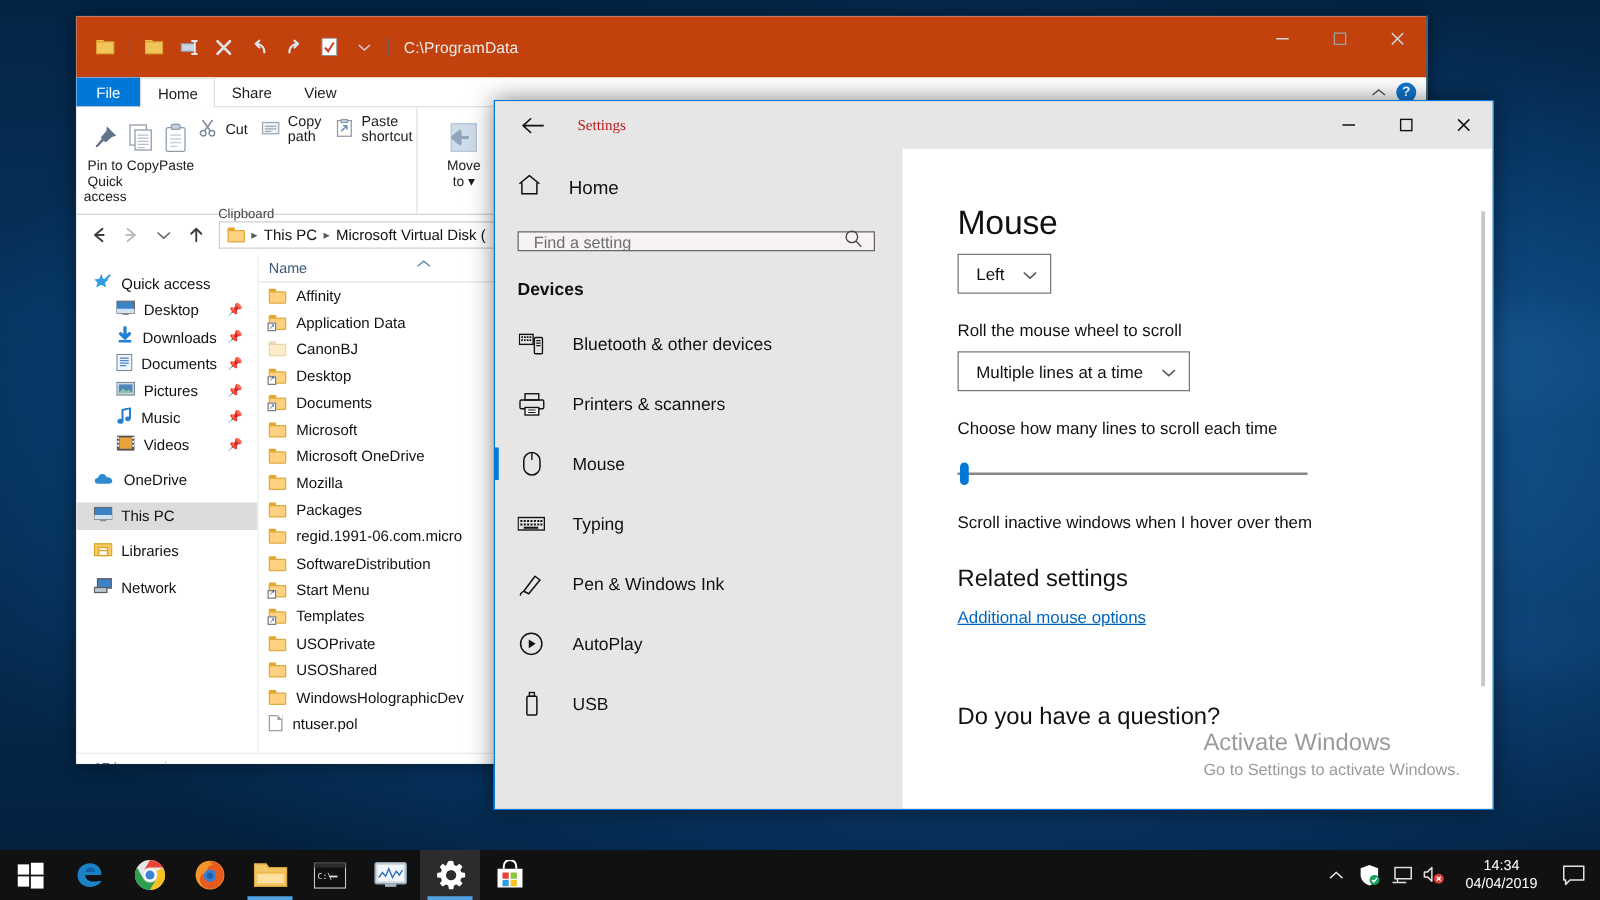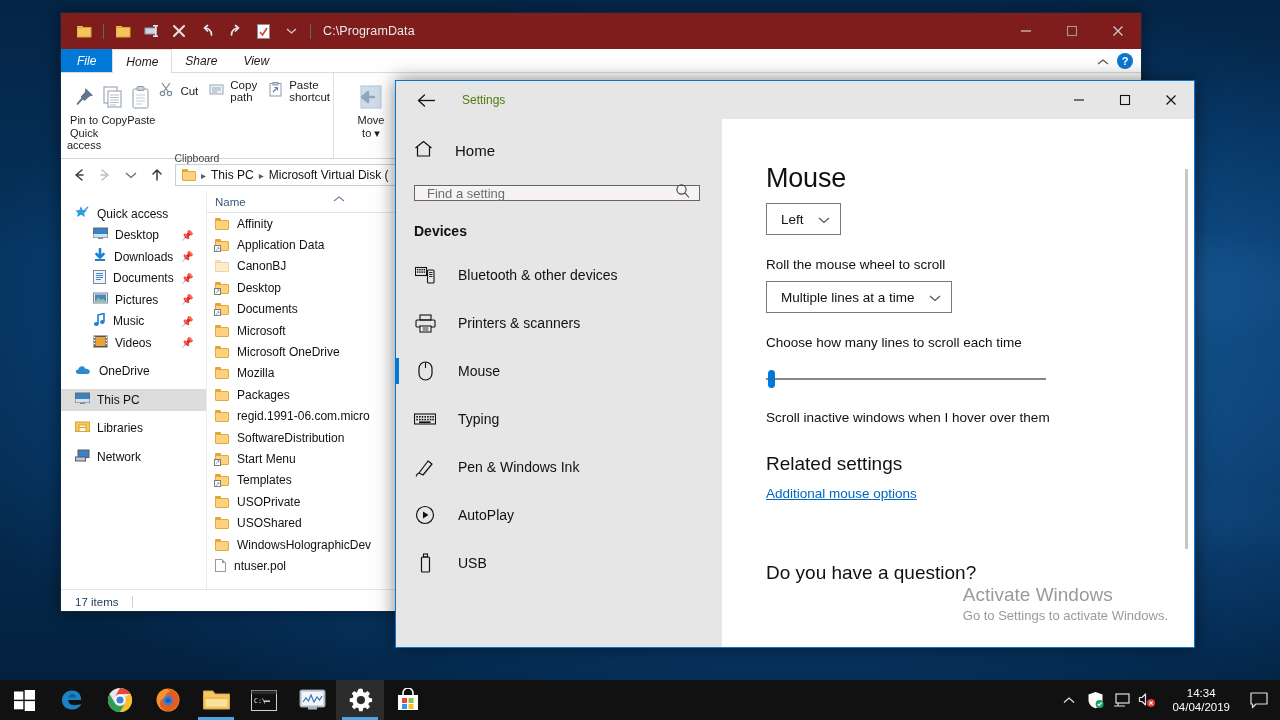--- a/index.html
+++ b/index.html
@@ -30,21 +30,21 @@
 
   
   #explorer {
     position:absolute; left:60px; top:12px; width:1082px; height:600px;
     background:#fff;
     border:1px solid #0d2b45;
     box-shadow: 0 0 14px rgba(0,0,0,.45);
     overflow:hidden;
   }
   #exp-titlebar {
-    height:36px; background:#7f1d1d; position:relative; display:flex; align-items:center;
+    height:49px; background:#c2410c; position:relative; display:flex; align-items:center;
   }
   #exp-qat { display:flex; align-items:center; gap:2px; padding-left:10px; }
   .qat-btn {
     width:26px; height:26px; display:flex; align-items:center; justify-content:center;
     color:#e8e8e8;
   }
   .qat-sep { width:1px; height:15px; background:#666; margin:0 4px; }
   #exp-path-title {
     color:#e9e9e9; font-size:12.5px; margin-left:8px; letter-spacing:.1px;
   }
@@ -52,21 +52,21 @@
   .winbtn {
     width:46px; height:36px; display:flex; align-items:center; justify-content:center;
     color:#dcdcdc;
   }
 
   #exp-ribbon-tabs {
     height:24px; background:#fff; display:flex; align-items:stretch; position:relative;
     border-bottom:1px solid #dcdcdc;
   }
   .rb-tab {
-    padding:0 13px; font-size:12px; color:#1b1b1b; display:flex; align-items:center;font-style:italic;
+    padding:0 13px; font-size:12px; color:#1b1b1b; display:flex; align-items:center;
   }
   .rb-tab.file { background:#0078d7; color:#fff; font-weight:400; padding:0 16px; }
   .rb-tab.active {
     background:#fff; border-left:1px solid #dcdcdc; border-right:1px solid #dcdcdc;
     border-top:1px solid #dcdcdc; margin-bottom:-1px;
   }
   #exp-tabs-right { position:absolute; right:8px; top:0; height:24px; display:flex; align-items:center; gap:8px; }
   #help-btn {
     width:16px;height:16px;border-radius:50%;background:#0d76cf;color:#fff;
     font-size:11px;display:flex;align-items:center;justify-content:center;font-weight:bold;
@@ -140,21 +140,21 @@
   
   #settings {
     position:absolute; left:395px; top:80px; width:800px; height:568px;
     background:#e6e6e6;
     border:1px solid #0078d7;
     box-shadow:0 0 18px rgba(0,0,0,.5);
     overflow:hidden; display:flex; flex-direction:column;
   }
   #set-titlebar { height:38px; display:flex; align-items:center; position:relative; background:#e6e6e6; flex:0 0 38px; }
   #set-back { width:44px; height:32px; display:flex; align-items:center; justify-content:center; margin-left:8px; color:#111; }
-  #set-title { font-size:12px; color:#4d7c0f; margin-left:14px; }
+  #set-title { font-size:12px; color:#b91c1c; margin-left:14px;font-family:Liberation Serif, serif; }
   #set-winbtns { position:absolute; right:0; top:0; display:flex; height:38px; }
   .set-winbtn { width:46px; height:38px; display:flex; align-items:center; justify-content:center; color:#111; }
 
   #set-body { flex:1; display:flex; min-height:0; }
   #set-left { width:326px; background:#e6e6e6; padding-left:8px; overflow:hidden; }
   #set-home { display:flex; align-items:center; gap:22px; height:34px; padding-left:10px; font-size:15px; color:#111; margin-top:14px;}
   #set-search-wrap { padding:18px 22px 0 10px; }
   #set-search {
     height:16px; border:1px solid #666; background:#f7f2f5; display:flex; align-items:center;
     padding:0 8px 0 12px; position:relative;

